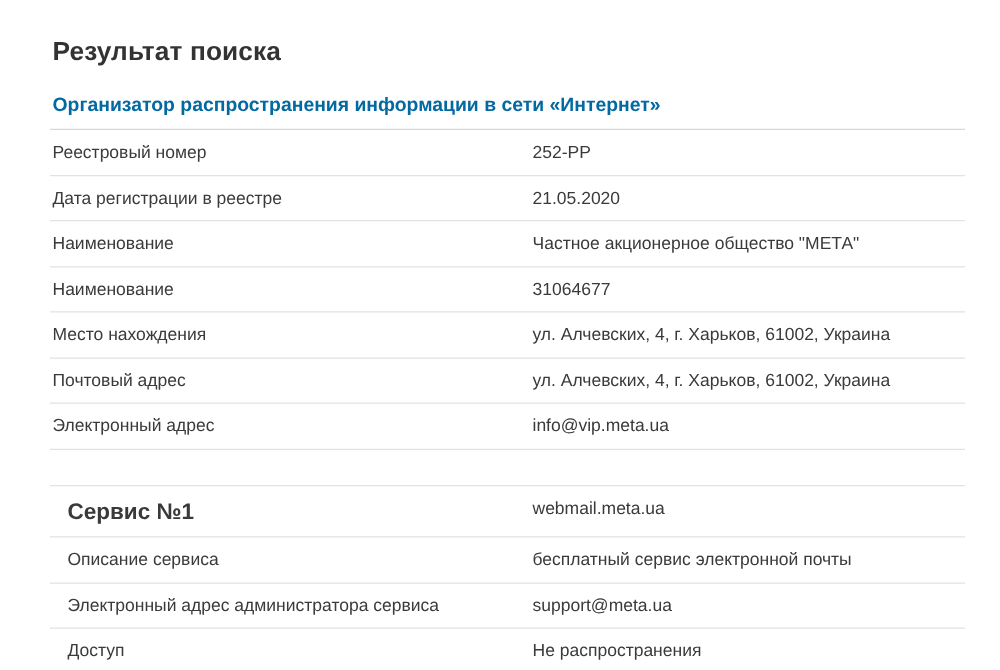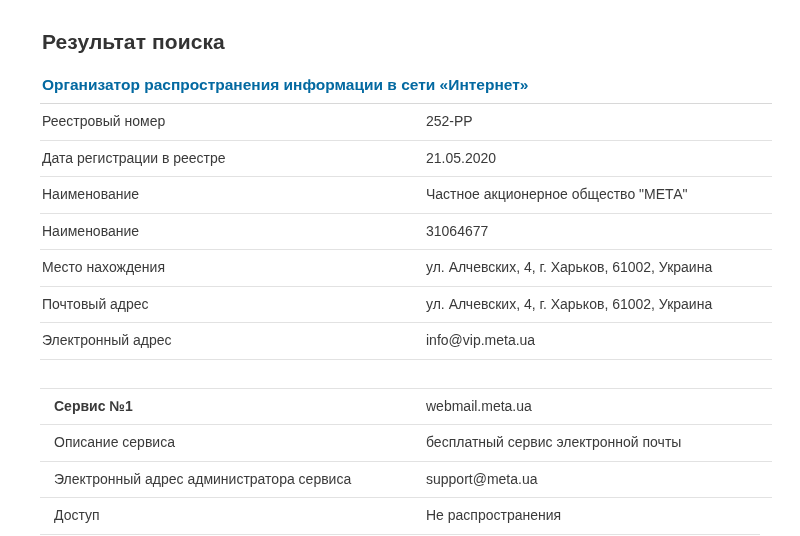--- a/index.html
+++ b/index.html
@@ -60,21 +60,21 @@
     padding: 0;
   }
   .service-row td {
     border-top: none;
     padding-top: 10px;
     padding-bottom: 9px;
   }
   .service-row td.label {
     font-weight: bold;
     padding-left: 14px;
-    font-size: 14px;
+    font-size: 18px;
   }
   .sub-row td.label {
     padding-left: 14px;
   }
   .last-border {
     width: 720px;
     border-top: 1px solid #e2e2e2;
     height: 0;
     margin-left: 40px;
   }

